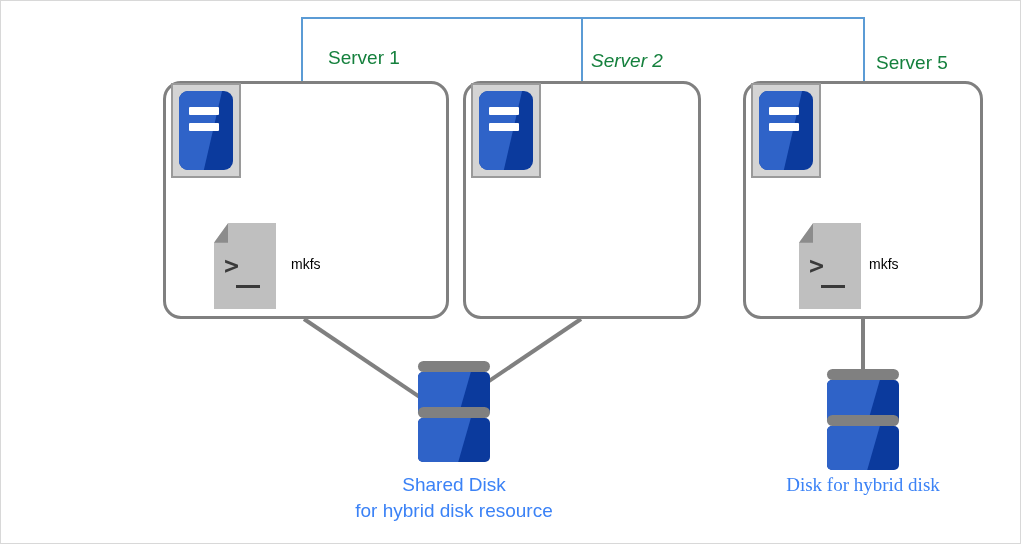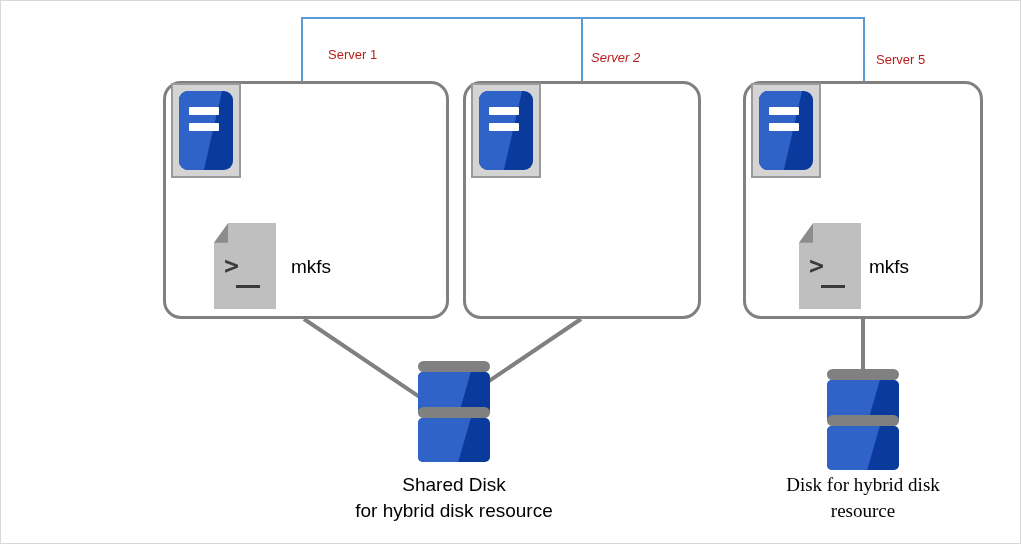--- a/index.html
+++ b/index.html
@@ -37,22 +37,22 @@
     position: absolute;
     border: 3px solid #808080;
     border-radius: 18px;
     background: #ffffff;
     box-sizing: border-box;
   }
 
   
   .server-label {
     position: absolute;
-    font-size: 13px;
-    color: #b91c1c;
+    font-size: 19px;
+    color: #15803d;
     white-space: nowrap;
     line-height: 1;
   }
 
   
   .srv-icon {
     position: absolute;
     width: 70px;
     height: 95px;
     background: #d4d4d4;
@@ -125,21 +125,21 @@
   .doc-icon .cursor {
     position: absolute;
     left: 22px;
     top: 62px;
     width: 24px;
     height: 3px;
     background: #3a3a3a;
   }
   .mkfs-label {
     position: absolute;
-    font-size: 19px;
+    font-size: 14px;
     color: #000000;
     white-space: nowrap;
     line-height: 1;
   }
 
   
   .disk { position: absolute; width: 72px; }
   .disk .pill {
     position: absolute;
     left: 0;
@@ -178,21 +178,21 @@
     position: absolute;
     height: 4px;
     background: #808080;
     transform-origin: left center;
   }
 
   
   .caption {
     position: absolute;
     font-size: 19px;
-    color: #000000;
+    color: #3b82f6;
     text-align: center;
     line-height: 1.35;
   }
 </style>
 </head>
 <body>
 
 <div id="canvas">
 
   <div class="bracket-h" style="left:300px; top:16px; width:564px;"></div>
@@ -260,16 +260,15 @@
   </div>
 
   <div class="disk" style="left:826px; top:368px; height:102px;">
     <div class="pill" style="top:0px;"></div>
     <div class="platter" style="top:11px;"></div>
     <div class="pill" style="top:46px;"></div>
     <div class="platter" style="top:57px;"></div>
   </div>
   <div class="caption" style="left:752px; top:471px; width:220px;font-family:Liberation Serif, serif;">
     <div>Disk for hybrid disk</div>
-    <div>resource</div>
   </div>
 
 </div>
 
 </body></html>

